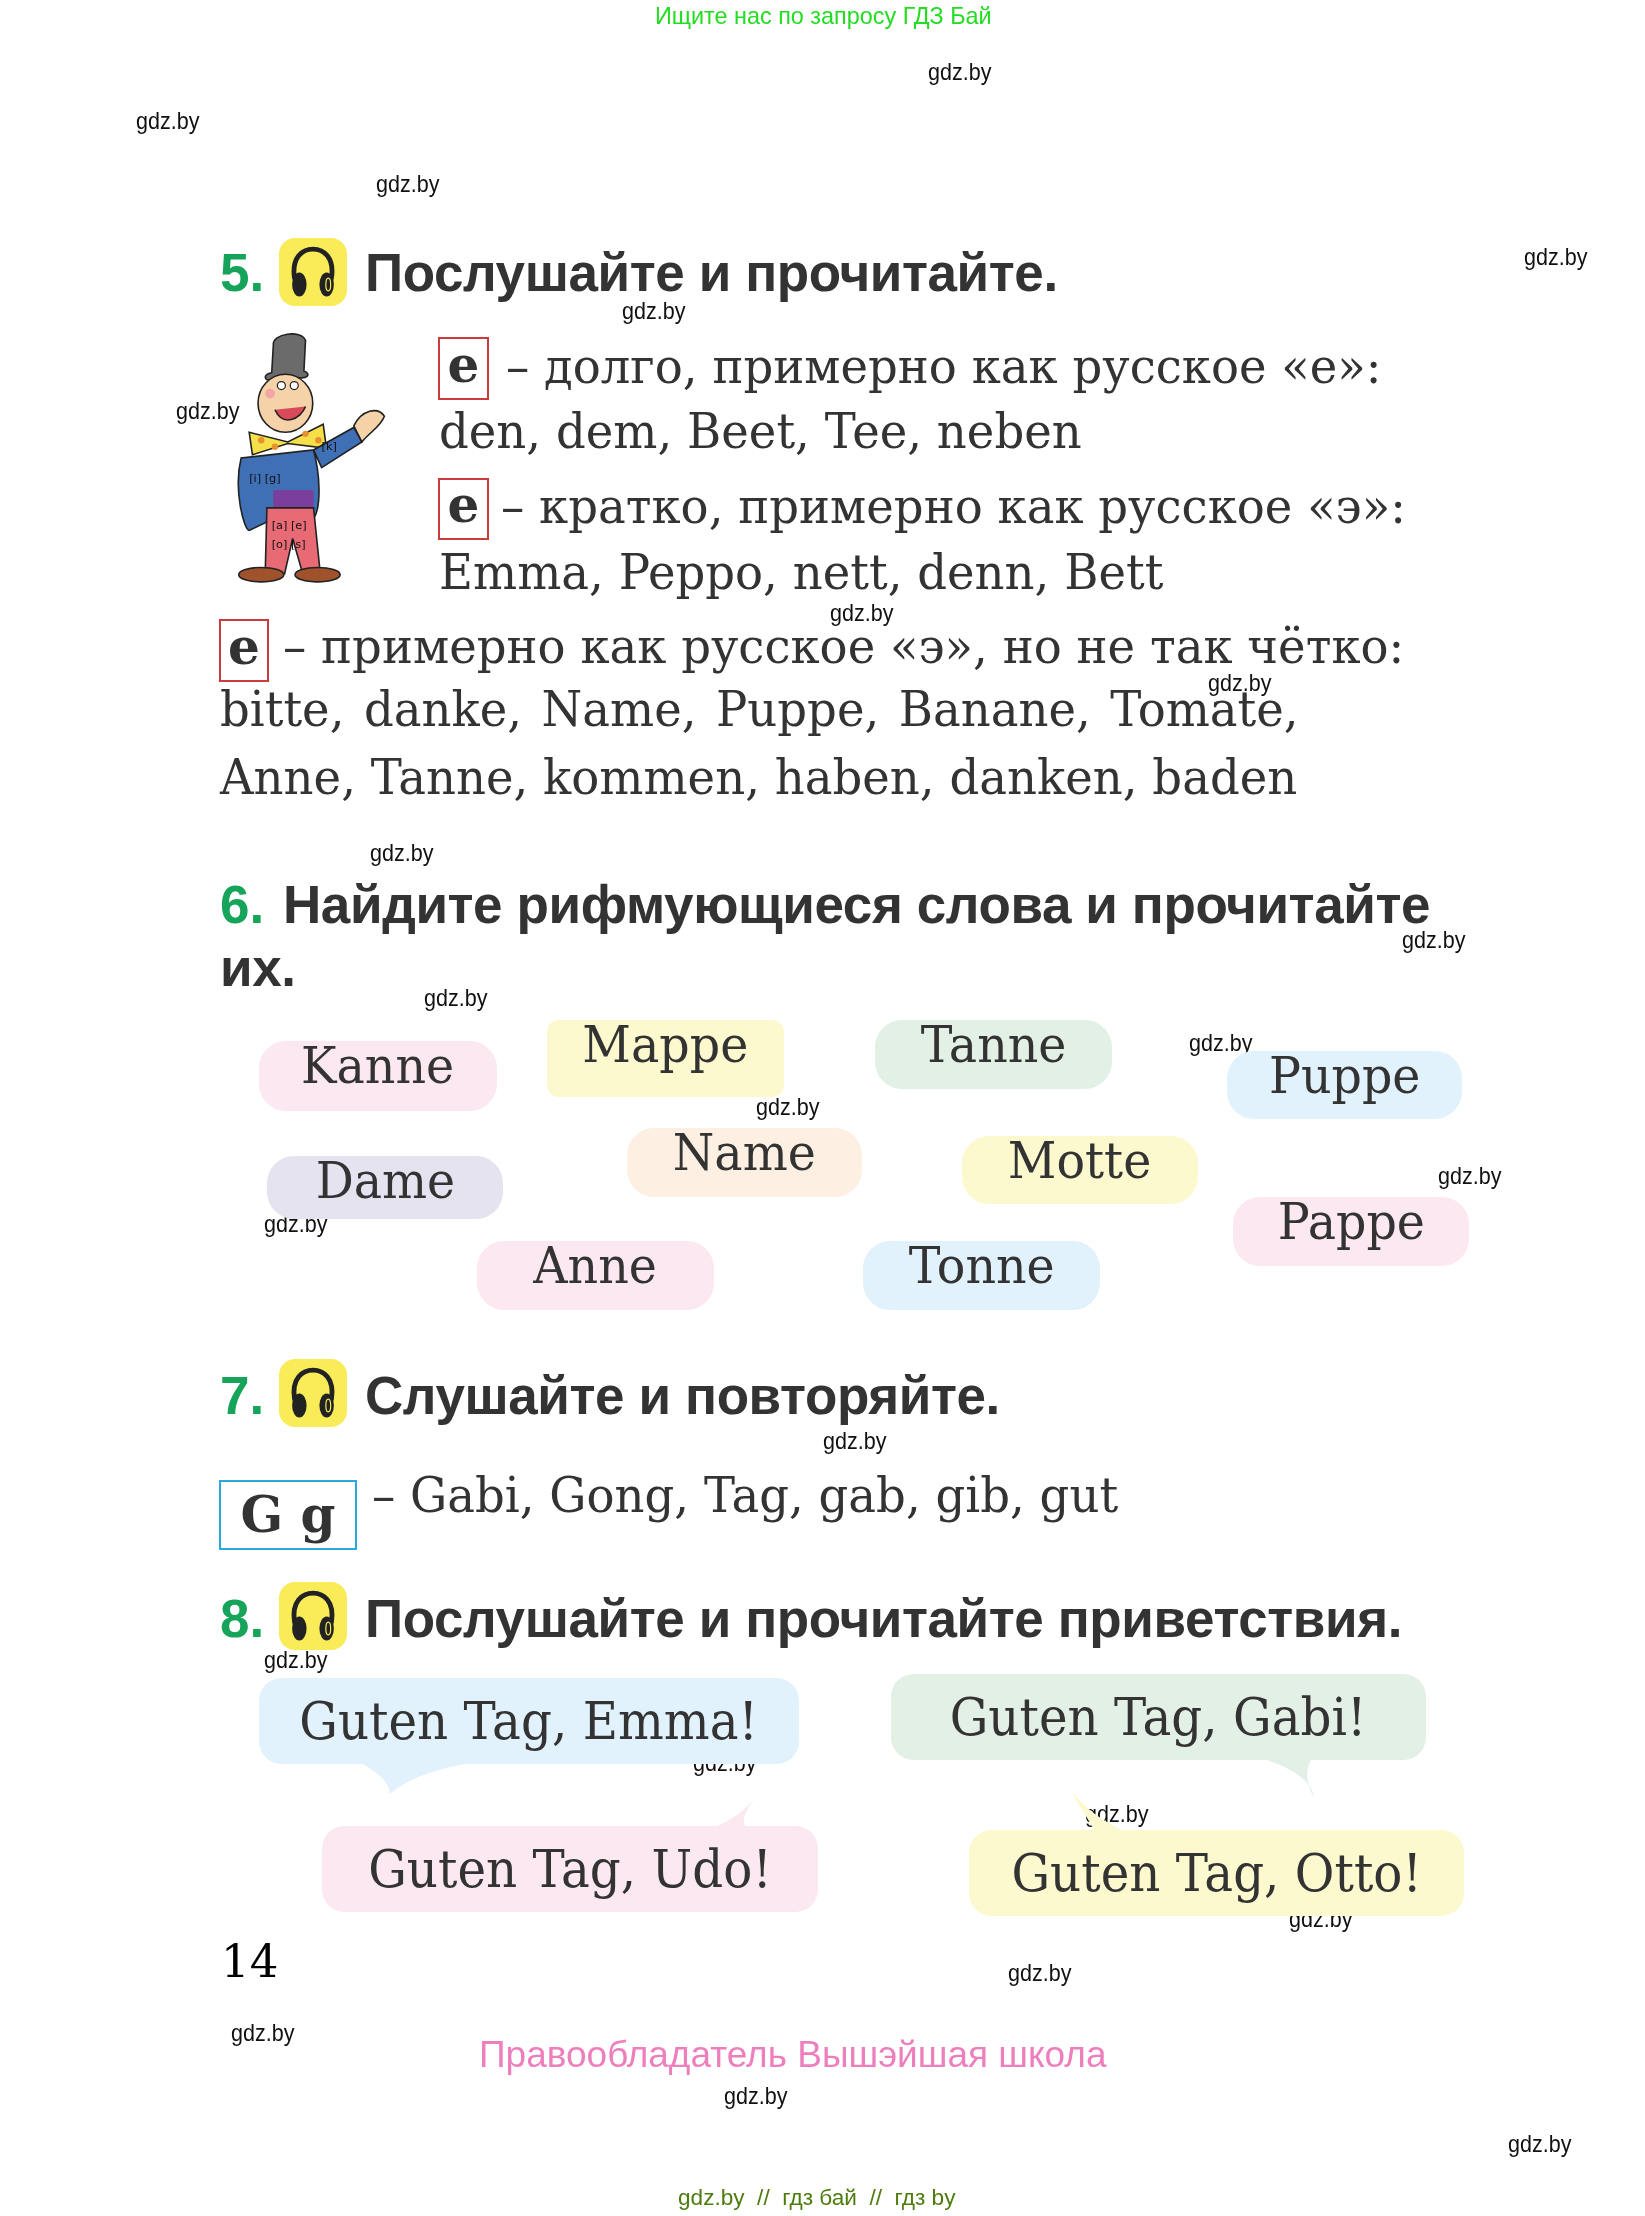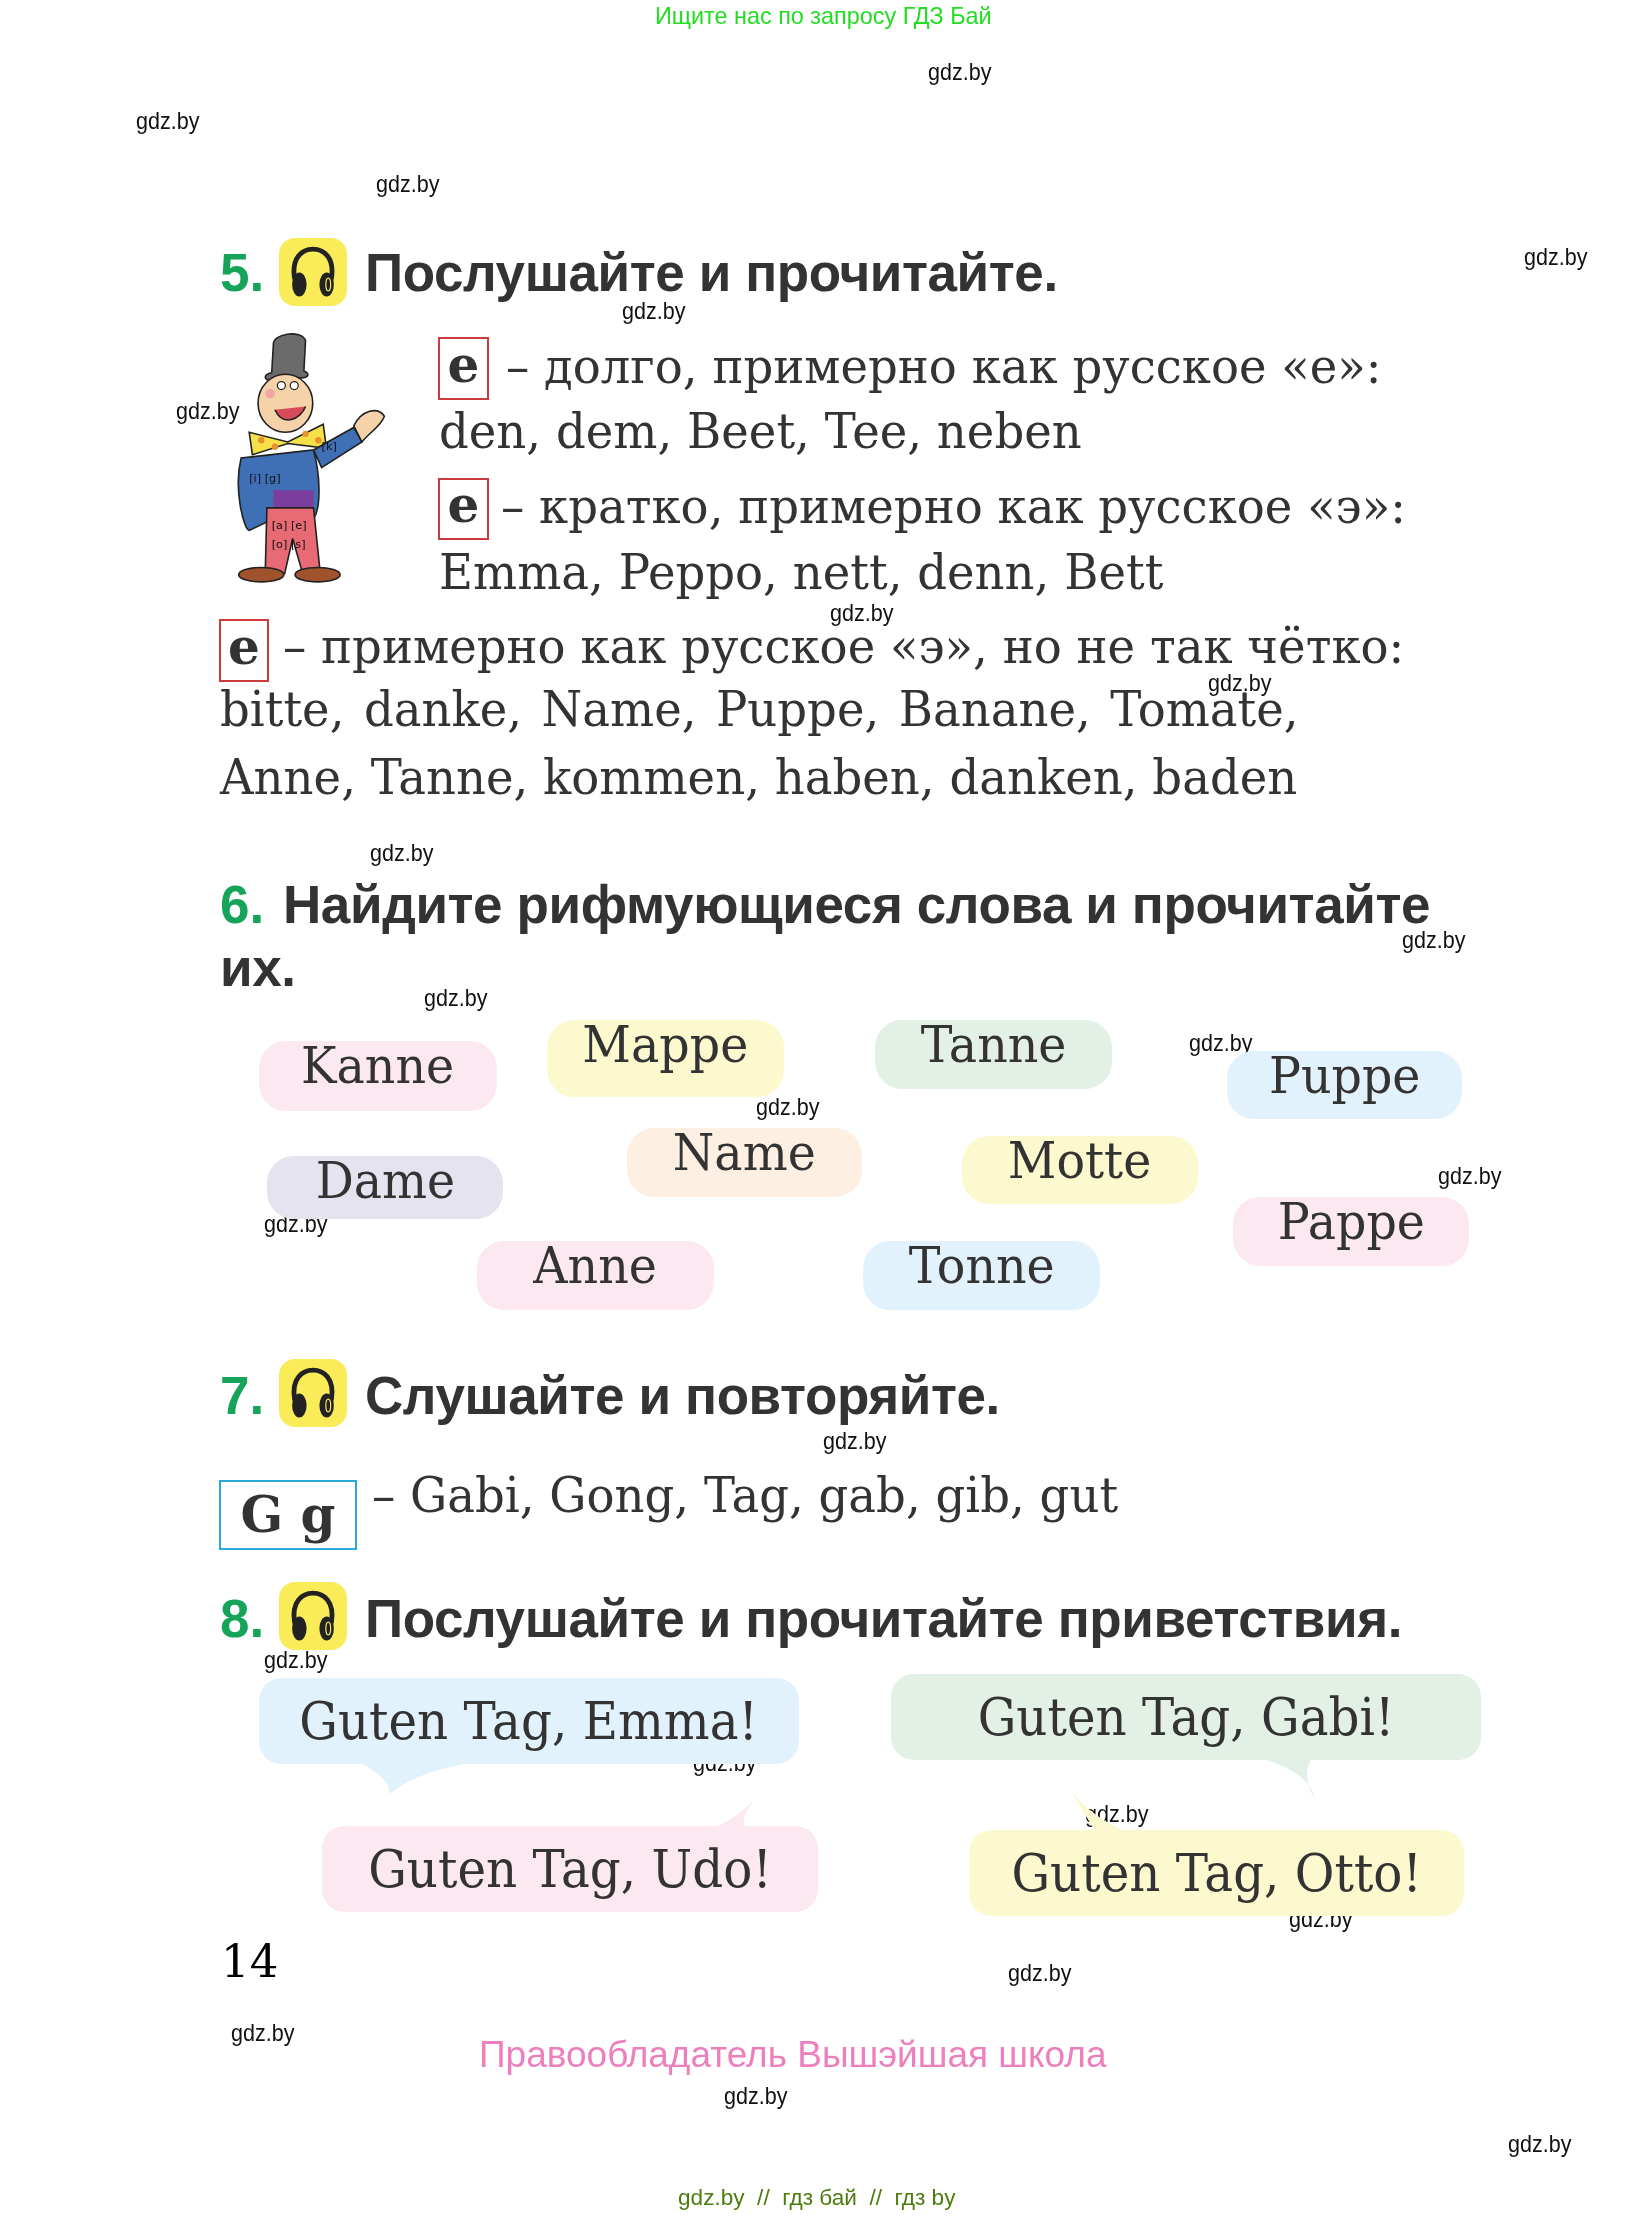--- a/index.html
+++ b/index.html
@@ -121,21 +121,21 @@
 </section>
 
 <section>
   <div class="abs ex-num" style="left:220px; top:878px;">6.</div>
   <div class="abs ex-title" style="left:283px; top:878px;">Найдите рифмующиеся слова и прочитайте</div>
   <div class="abs ex-title" style="left:220px; top:941px;">их.</div>
 
   <div class="word-chip" style="left:259px; top:1041px; width:238px; height:70px; background:#fce8f0;">
       <span>Kanne</span>
     </div>
-  <div class="word-chip" style="left:547px; top:1020px; width:237px; height:77px; background:#fdf9cf;">
+  <div class="word-chip" style="left:547px; top:1020px; width:237px; height:77px; background:#fdf9cf;border-radius:12px;">
       <span>Mappe</span>
     </div>
   <div class="word-chip" style="left:875px; top:1020px; width:237px; height:69px; background:#e3f0e6;">
       <span>Tanne</span>
     </div>
   <div class="word-chip" style="left:1227px; top:1051px; width:235px; height:68px; background:#e1f2fc;">
       <span>Puppe</span>
     </div>
   <div class="word-chip" style="left:267px; top:1156px; width:236px; height:63px; background:#e4e3ef;">
       <span>Dame</span>
@@ -190,21 +190,21 @@
   <svg class="tail" style="left:0; top:0;" width="1645" height="2216" viewBox="0 0 2043 2752">
     <path d="M440 2185 C470 2200 485 2215 484 2228 C510 2205 560 2190 620 2185 Z" fill="#e1f2fc"></path>
     <path d="M1560 2182 C1610 2195 1630 2215 1632 2233 C1622 2215 1620 2198 1630 2182 Z" fill="#e3f0e6"></path>
     <path d="M880 2272 C915 2260 935 2240 946 2220 C930 2245 915 2262 930 2272 Z" fill="#fce8f0"></path>
     <path d="M1331 2224 C1340 2245 1355 2262 1360 2276 L1400 2276 C1370 2262 1345 2245 1331 2224 Z" fill="#fdf9cf"></path>
   </svg>
 
   <div class="bubble" style="left:259px; top:1678px; width:540px; height:86px; background:#e1f2fc;">
     <span>Guten Tag, Emma!</span>
   </div>
-  <div class="bubble" style="left:891px; top:1674px; width:590px; height:86px; background:#e3f0e6;">
+  <div class="bubble" style="left:891px; top:1674px; width:535px; height:86px; background:#e3f0e6;">
     <span>Guten Tag, Gabi!</span>
   </div>
   <div class="bubble" style="left:322px; top:1826px; width:496px; height:86px; background:#fce8f0;">
     <span>Guten Tag, Udo!</span>
   </div>
   <div class="bubble" style="left:969px; top:1830px; width:495px; height:86px; background:#fdf9cf;">
     <span>Guten Tag, Otto!</span>
   </div>
 </section>
 

